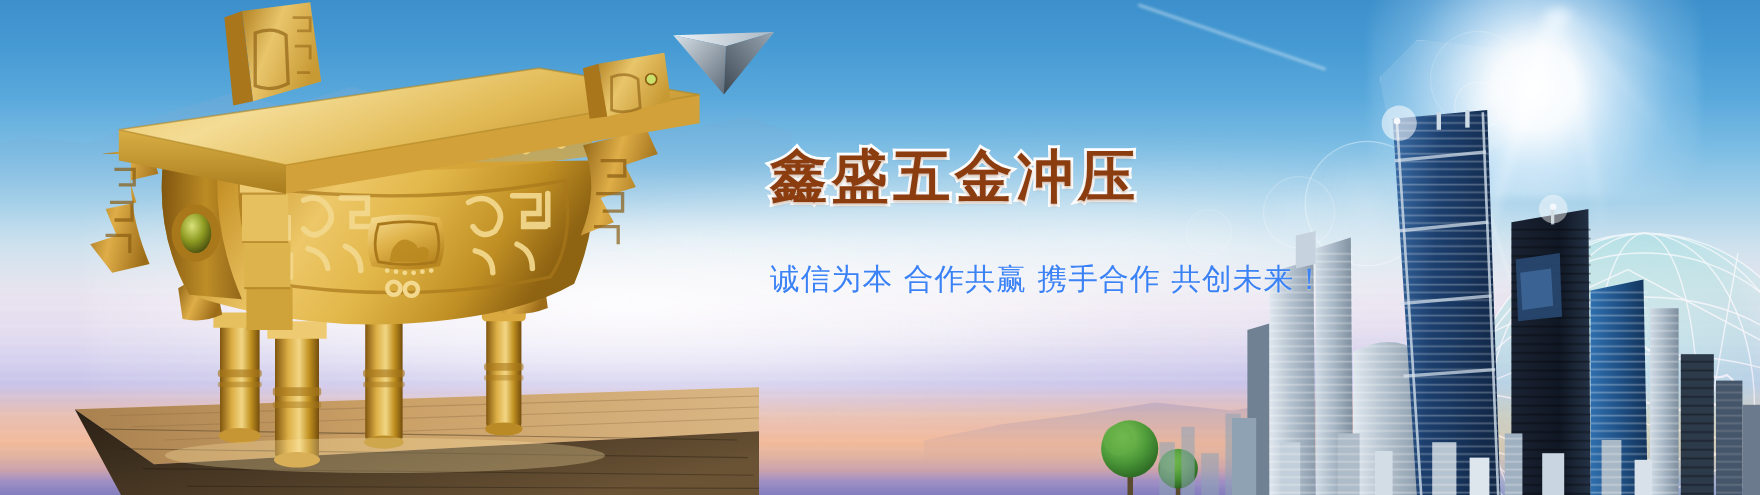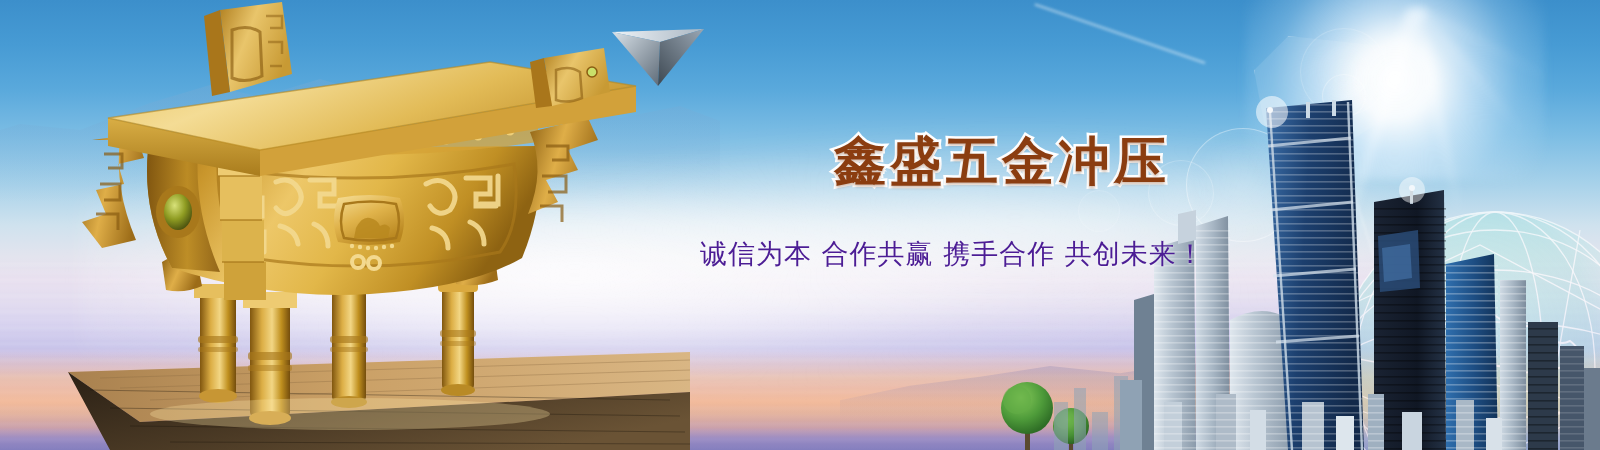--- a/index.html
+++ b/index.html
@@ -146,38 +146,38 @@
   
   .city{position:absolute;right:0;bottom:0;width:480px;height:400px;}
   .city-far{position:absolute;right:330px;bottom:0;width:220px;height:120px;}
 
   
   .trees{position:absolute;left:985px;bottom:0;width:120px;height:100px;}
 
   
   .text-block{
     position:absolute;left:700px;top:132px;width:470px;
-    text-align:right;
+    text-align:left;
   }
   .headline{
     margin:0;
     font-family:"DejaVu Sans","Liberation Sans",sans-serif;
     font-size:52px;font-weight:bold;letter-spacing:4px;
     color:#8b3d10;
     -webkit-text-stroke:5px #ffffff;
     paint-order:stroke fill;
     text-shadow:0 2px 3px rgba(120,60,20,.35);
     line-height:1.15;
     white-space:nowrap;
   }
   .subline{
     margin:44px 0 0 0;
     font-family:"DejaVu Sans","Liberation Sans",sans-serif;
     font-size:27px;font-weight:500;letter-spacing:1px;
-    color:#4c1d95;
+    color:#3b82f6;
     white-space:nowrap;
     text-shadow:0 1px 2px rgba(255,255,255,.55);
   }
 </style>
 </head>
 <body>
 
 <div class="banner">
 
   <div class="sky"></div>

